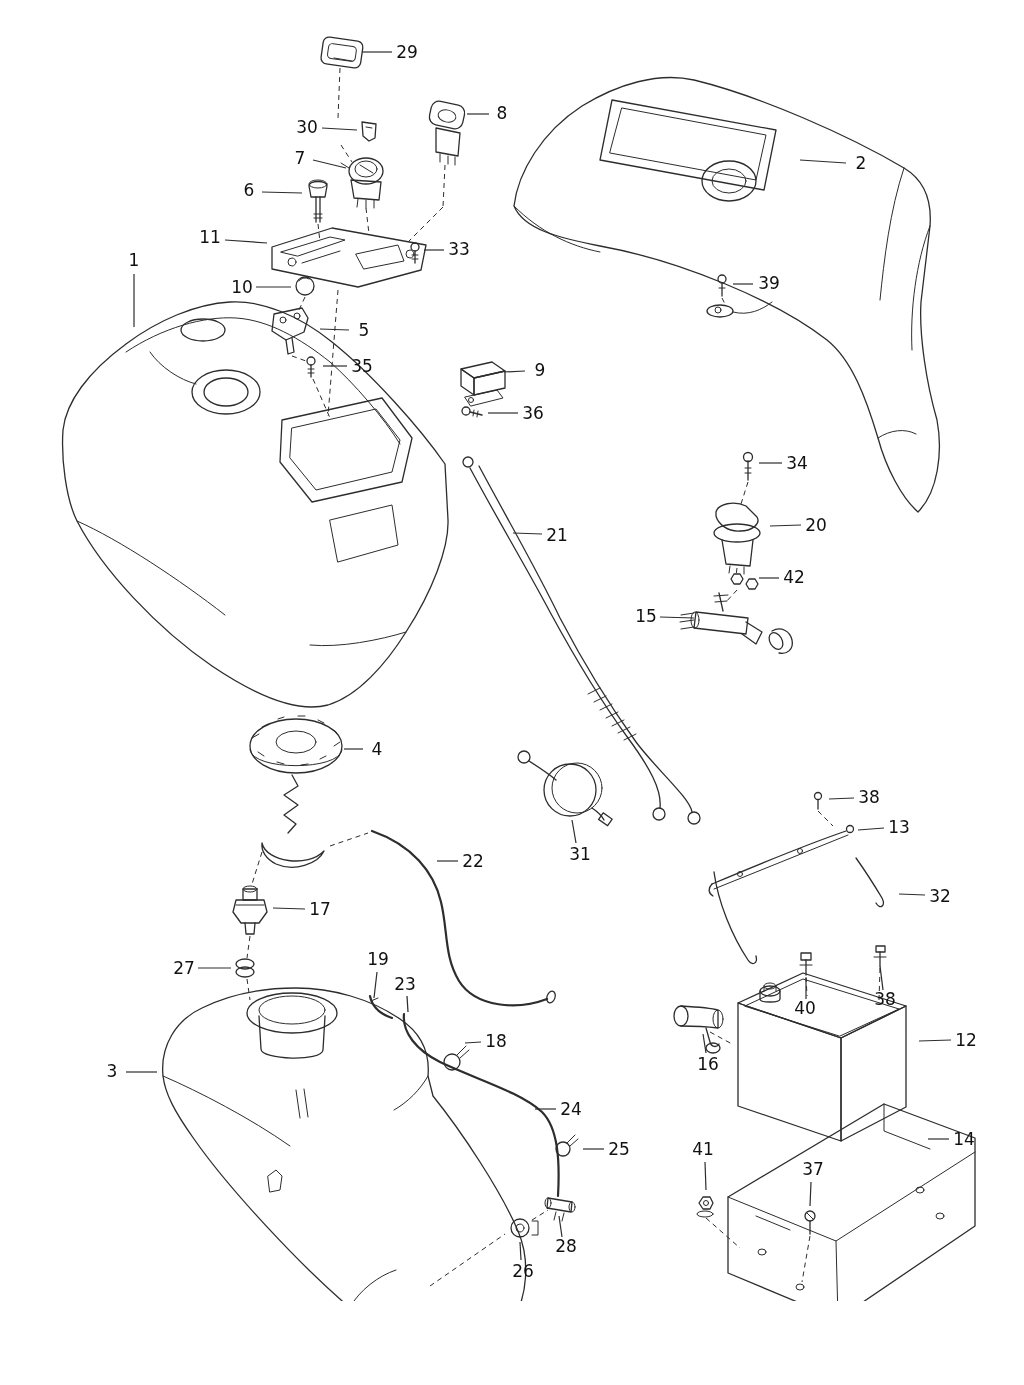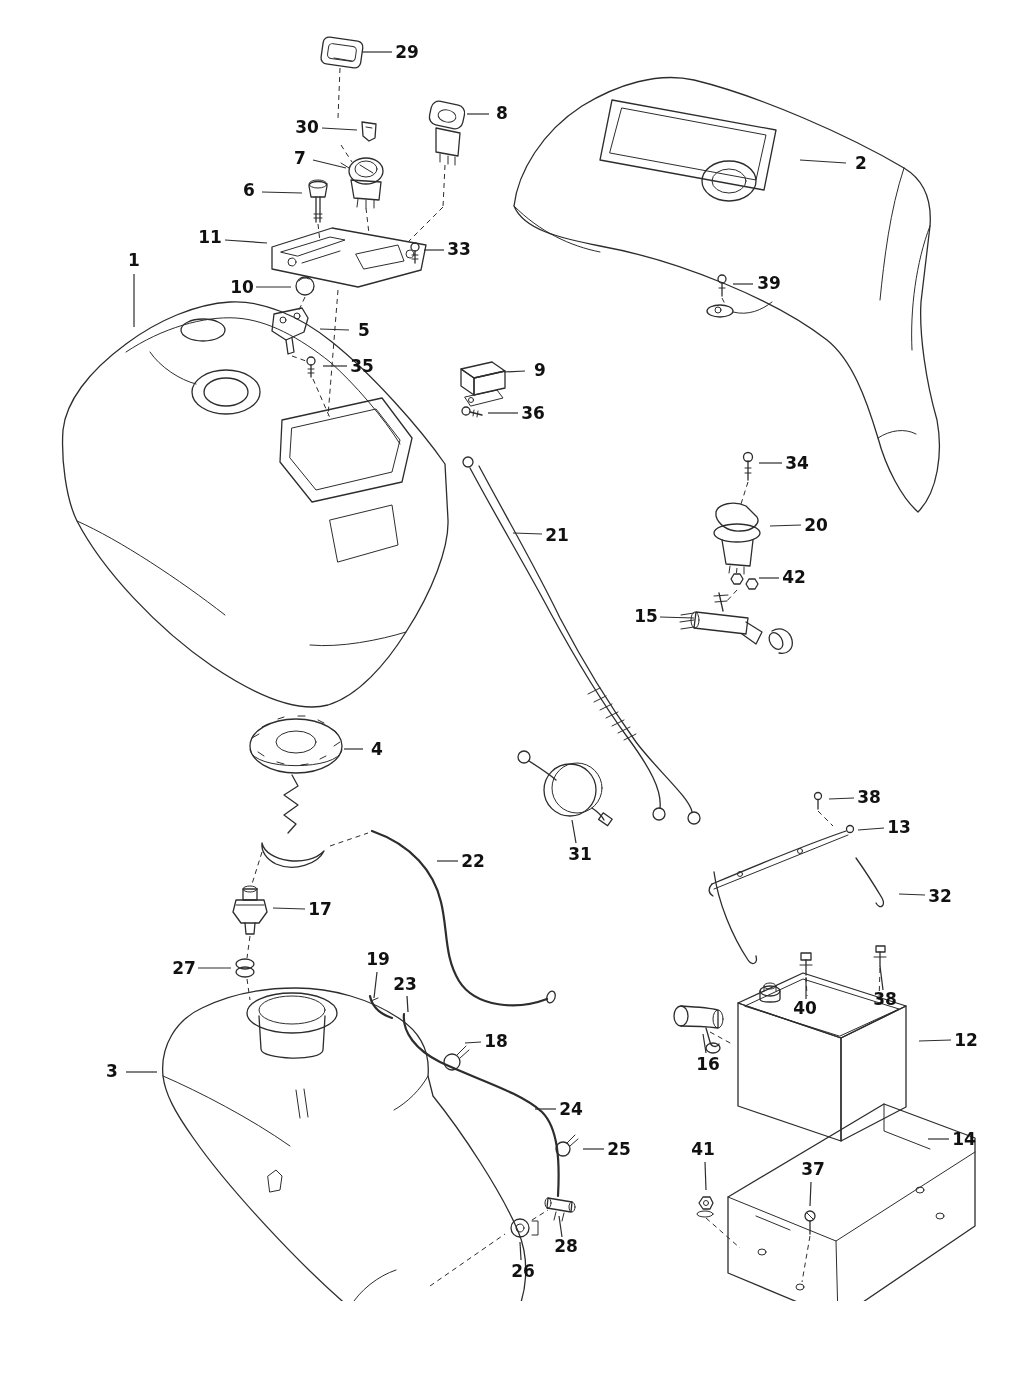--- a/index.html
+++ b/index.html
@@ -1,16 +1,16 @@
 <!DOCTYPE html>
 <html><head>
 <meta charset="utf-8">
 <style>
   html,body{margin:0;padding:0;background:#ffffff;}
-  .diagram-wrap{position:relative;width:1024px;height:1301px;background:#ffffff;overflow:hidden;font-weight:bold;}
+  .diagram-wrap{position:relative;width:1024px;height:1301px;background:#ffffff;overflow:hidden;}
   svg{display:block;}
   .part{stroke:#2d2d2d;fill:none;stroke-width:1.3;stroke-linejoin:round;stroke-linecap:round;}
   .thin{stroke-width:1;}
   .thick{stroke-width:2.2;}
   .dash{stroke:#2d2d2d;fill:none;stroke-width:1;stroke-dasharray:5 4;}
   .callout-line{stroke:#2d2d2d;stroke-width:1.2;}
   .callout-text{font-family:"DejaVu Sans","Liberation Sans",sans-serif;font-size:17px;fill:#111111;}
 </style>
 </head>
 <body>

